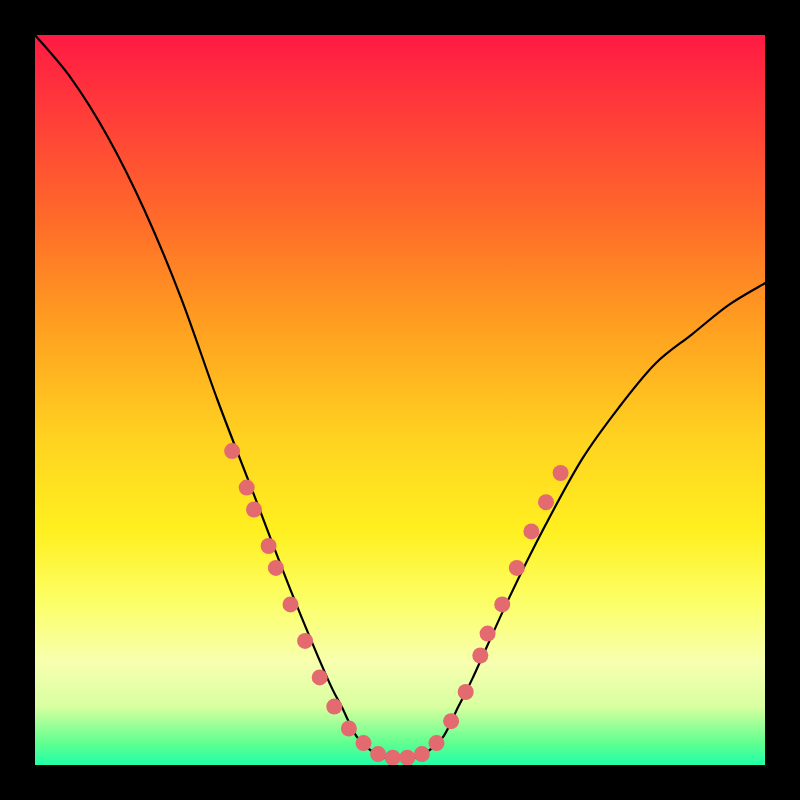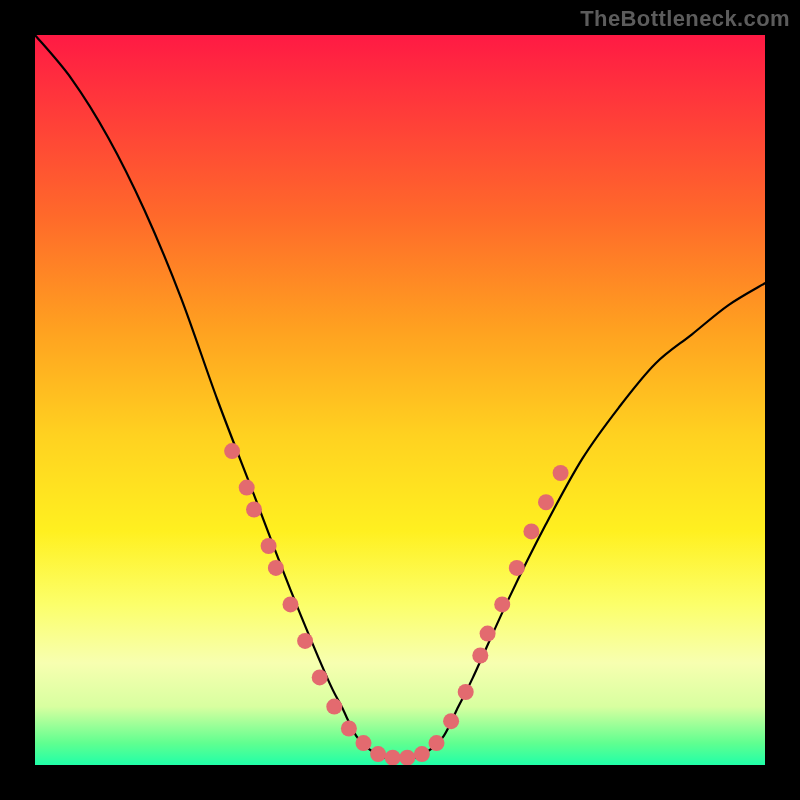--- a/index.html
+++ b/index.html
@@ -87,14 +87,13 @@
           <circle cx="445.30" cy="620.50" r="8" fill="#e36a6f" stroke="#b24a4f" stroke-width="0"></circle>
           <circle cx="452.60" cy="598.60" r="8" fill="#e36a6f" stroke="#b24a4f" stroke-width="0"></circle>
           <circle cx="467.20" cy="569.40" r="8" fill="#e36a6f" stroke="#b24a4f" stroke-width="0"></circle>
           <circle cx="481.80" cy="532.90" r="8" fill="#e36a6f" stroke="#b24a4f" stroke-width="0"></circle>
           <circle cx="496.40" cy="496.40" r="8" fill="#e36a6f" stroke="#b24a4f" stroke-width="0"></circle>
           <circle cx="511.00" cy="467.20" r="8" fill="#e36a6f" stroke="#b24a4f" stroke-width="0"></circle>
           <circle cx="525.60" cy="438.00" r="8" fill="#e36a6f" stroke="#b24a4f" stroke-width="0"></circle>
         </g>
     </svg>
   </div>
-  <div class="attribution">TheBottleneck.com</div>
 </div>
 
 </body></html>

